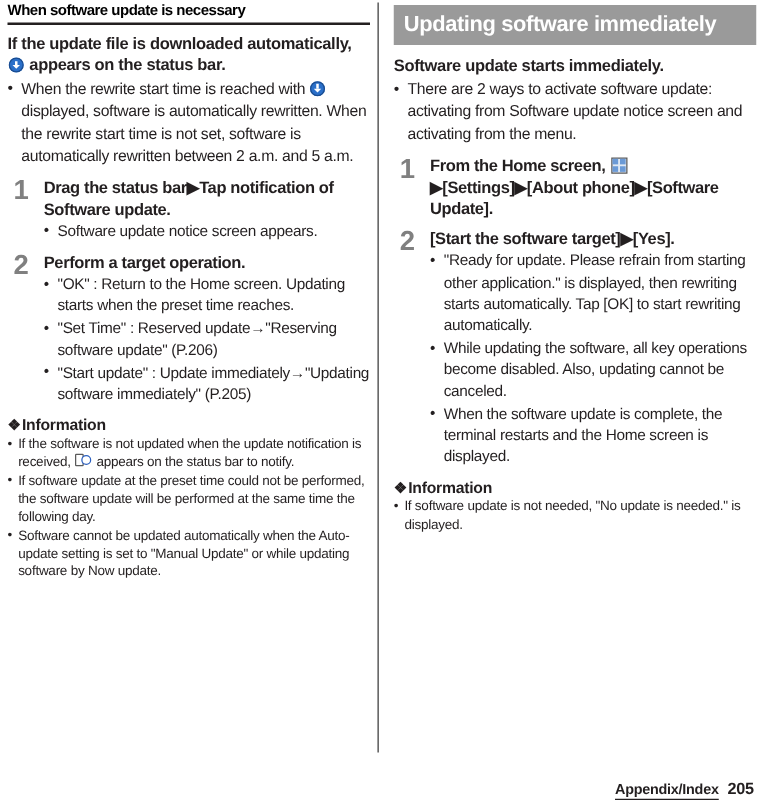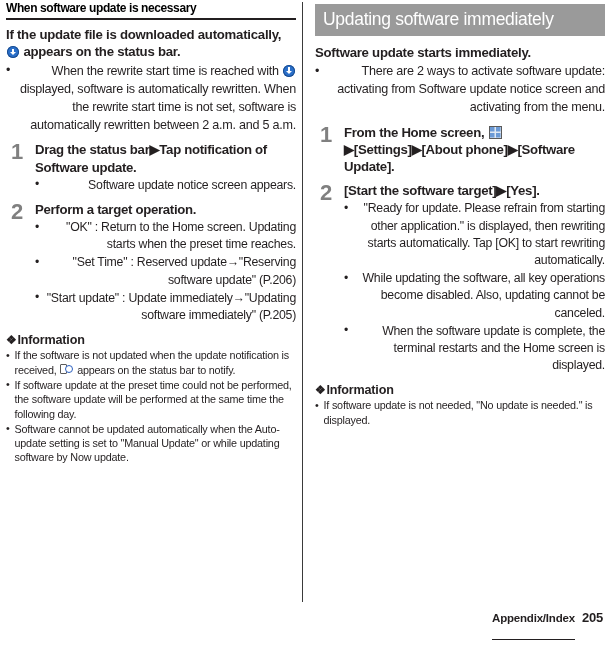--- a/index.html
+++ b/index.html
@@ -50,21 +50,21 @@
     line-height: 1.15;
     padding-bottom: 2px;
     border-bottom: 2.5px solid #231f20;
     margin: 2px 0 6px 0;
   }
 
   .h-band {
     background: #9a9a9a;
     color: #ffffff;
     font-size: 17.5px;
-    font-weight: normal;
+    font-weight: bold;
     letter-spacing: -0.3px;
     line-height: 1.18;
     padding: 5px 8px 6px 8px;
     margin: 4px 0 8px 0;
   }
 
   .lead {
     font-size: 13.2px;
     font-weight: bold;
     line-height: 1.33;
@@ -74,21 +74,20 @@
 
   
   .bullets { margin: 0; padding: 0; list-style: none; }
   .bullets > li {
     position: relative;
     font-size: 12.6px;
     line-height: 1.42;
     letter-spacing: -0.25px;
     padding-left: 11px;
     margin-bottom: 1px;
-    text-align: right;
   }
   .bullets > li:before {
     content: "\2022";
     position: absolute;
     left: 0;
     top: -0.5px;
   }
 
   
   .step {
@@ -240,21 +239,21 @@
     bottom: 8px;
     display: flex;
     align-items: baseline;
     gap: 7px;
   }
   .footer-tab {
     font-size: 11.5px;
     font-weight: bold;
     letter-spacing: -0.2px;
     border-bottom: 1.6px solid #231f20;
-    padding-bottom: 15px;
+    padding-bottom: 1px;
   }
   .footer-page {
     font-size: 13px;
     letter-spacing: -0.2px;
     font-weight: bold;
   }
 </style>
 </head>
 <body>
 

